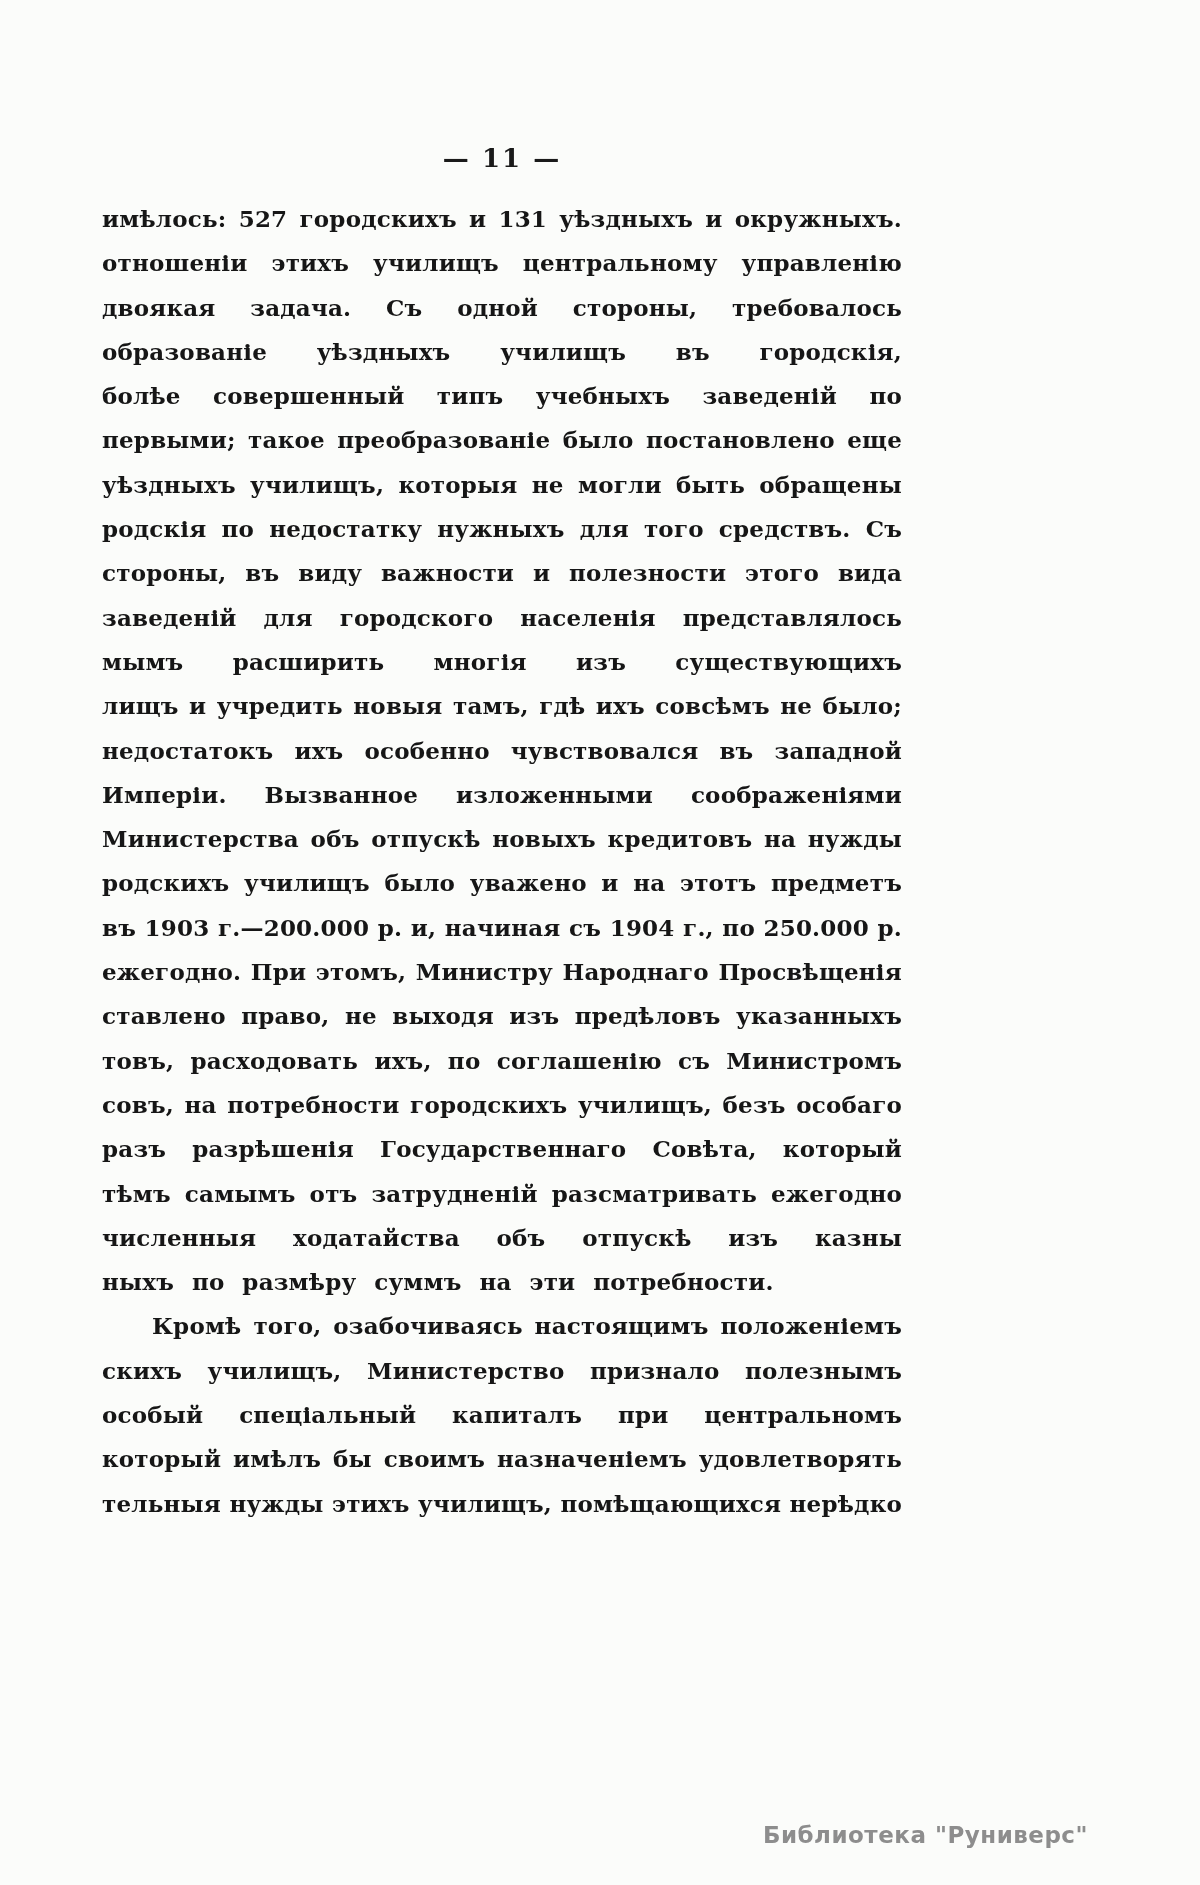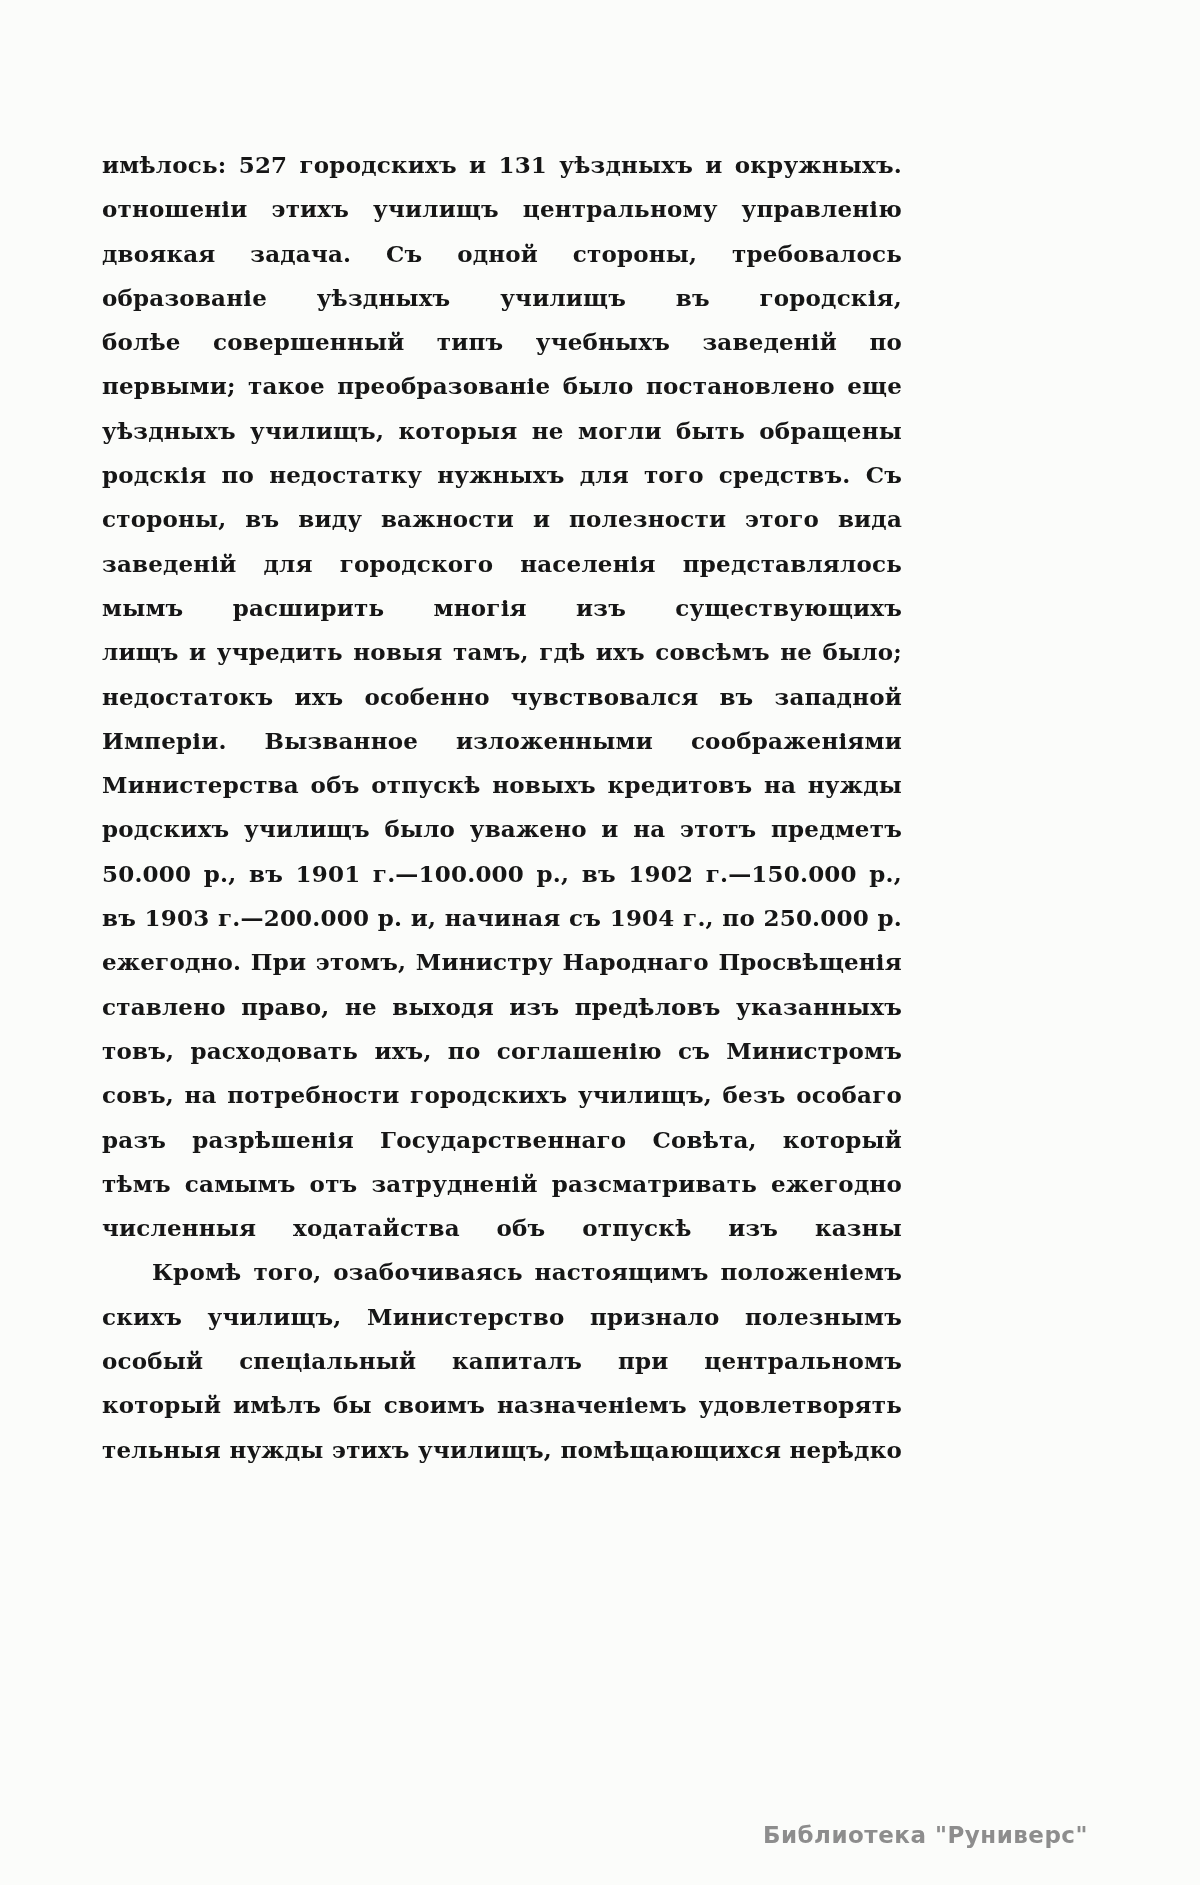--- a/index.html
+++ b/index.html
@@ -61,47 +61,48 @@
     font-size: 23px;
     color: #8d8d8d;
     letter-spacing: 0.5px;
   }
 </style>
 </head>
 <body>
 
 <div class="page">
   <div class="content">
+    <div class="page-number">— 11 —</div>
     <div class="text-block">
         <div class="paragraph">
           <div class="line">имѣлось: 527 городскихъ и 131 уѣздныхъ и окружныхъ. Въ</div>
           <div class="line">отношеніи этихъ училищъ центральному управленію предстояла</div>
           <div class="line">двоякая задача. Съ одной стороны, требовалось закончить пре-</div>
           <div class="line">образованіе уѣздныхъ училищъ въ городскія, представляющія</div>
           <div class="line">болѣе совершенный типъ учебныхъ заведеній по сравненію съ</div>
           <div class="line">первыми; такое преобразованіе было постановлено еще въ 1872 г.,</div>
           <div class="line">уѣздныхъ училищъ, которыя не могли быть обращены въ го-</div>
           <div class="line">родскія по недостатку нужныхъ для того средствъ. Съ другой</div>
           <div class="line">стороны, въ виду важности и полезности этого вида учебныхъ</div>
           <div class="line">заведеній для городского населенія представлялось необходи-</div>
           <div class="line">мымъ расширить многія изъ существующихъ городскихъ учи-</div>
           <div class="line">лищъ и учредить новыя тамъ, гдѣ ихъ совсѣмъ не было; а</div>
           <div class="line">недостатокъ ихъ особенно чувствовался въ западной половинѣ</div>
           <div class="line">Имперіи. Вызванное изложенными соображеніями ходатайство</div>
           <div class="line">Министерства объ отпускѣ новыхъ кредитовъ на нужды го-</div>
           <div class="line">родскихъ училищъ было уважено и на этотъ предметъ назна-</div>
-          <div class="line">50.000 р., въ 1901 г.—100.000 р., въ 1902 г.—150.000 р.,</div>
           <div class="line">въ 1903 г.—200.000 р. и, начиная съ 1904 г., по 250.000 р.</div>
           <div class="line">ежегодно. При этомъ, Министру Народнаго Просвѣщенія предо-</div>
           <div class="line">ставлено право, не выходя изъ предѣловъ указанныхъ креди-</div>
           <div class="line">товъ, расходовать ихъ, по соглашенію съ Министромъ Финан-</div>
           <div class="line">совъ, на потребности городскихъ училищъ, безъ особаго каждый</div>
           <div class="line">разъ разрѣшенія Государственнаго Совѣта, который избавленъ</div>
           <div class="line">тѣмъ самымъ отъ затрудненій разсматривать ежегодно много-</div>
           <div class="line">численныя ходатайства объ отпускѣ изъ казны незначитель-</div>
+          <div class="line noju">ныхъ по размѣру суммъ на эти потребности.</div>
         </div>
         <div class="paragraph">
           <div class="line first-indent">Кромѣ того, озабочиваясь настоящимъ положеніемъ город-</div>
           <div class="line">скихъ училищъ, Министерство признало полезнымъ образовать</div>
           <div class="line">особый спеціальный капиталъ при центральномъ управленіи,</div>
           <div class="line">который имѣлъ бы своимъ назначеніемъ удовлетворять строи-</div>
           <div class="line">тельныя нужды этихъ училищъ, помѣщающихся нерѣдко въ</div>
         </div>
       </div>
   </div>

